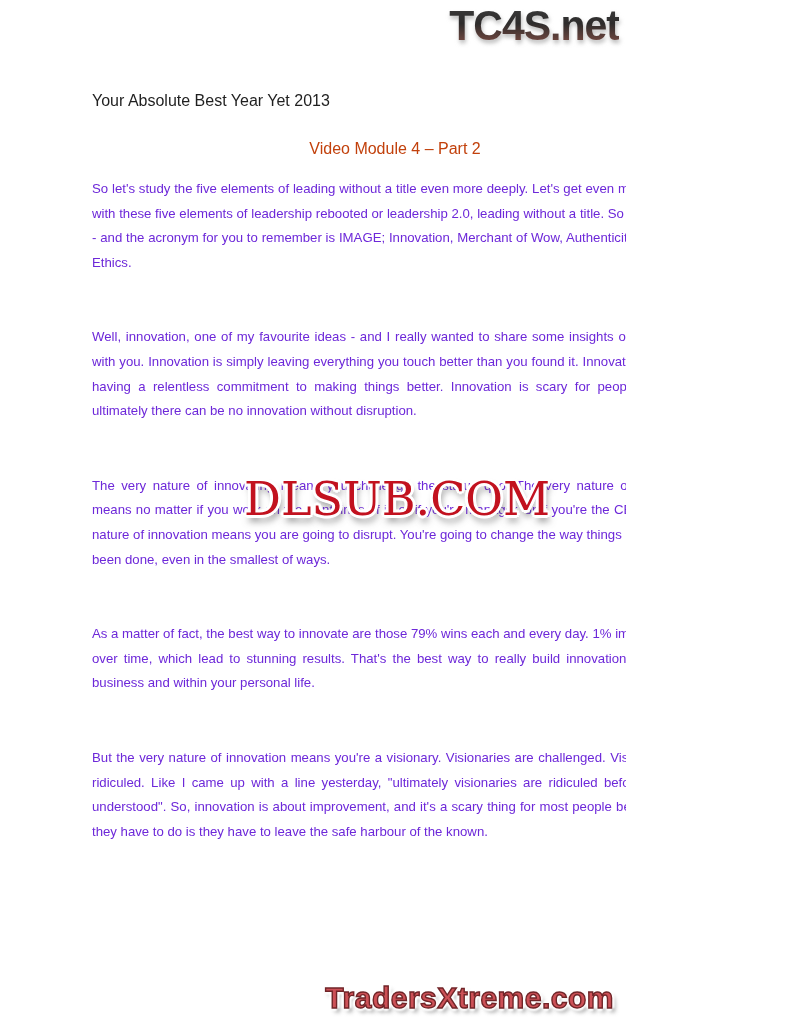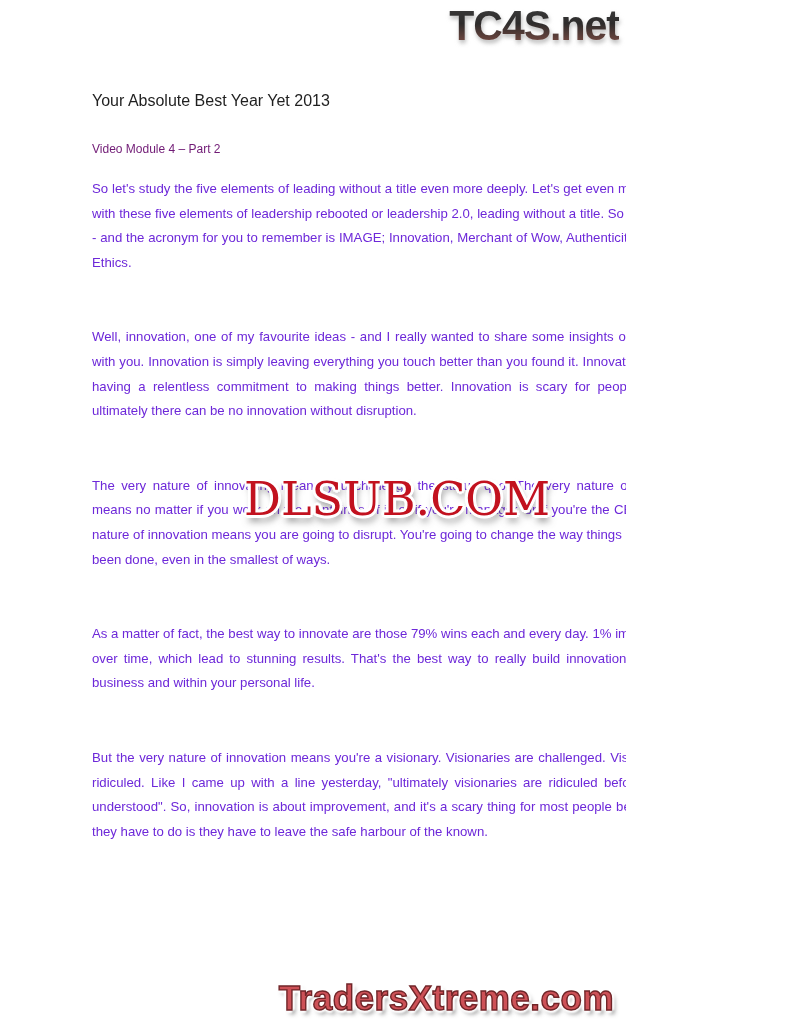--- a/index.html
+++ b/index.html
@@ -47,24 +47,25 @@
   .title {
     margin: 90px 0 0 0;
     font-size: 16px;
     font-weight: normal;
     color: #1f1f1f;
     line-height: 22px;
   }
 
   .subtitle {
     margin: 26px 0 0 0;
-    font-size: 12px;
+    font-size: 16px;
     font-weight: normal;
-    color: #701a75;
+    color: #c2410c;
     line-height: 22px;
+    text-align: center;
   }
 
   .body-para {
     margin: 0 0 50px 0;
     font-size: 13.2px;
     line-height: 24.6px;
     color: #6d28d9;
     text-align: justify;
   }
   .body-para.first { margin-top: 17px; }
@@ -95,21 +96,21 @@
        2px  6px 7px rgba(70,70,70,0.75);
   }
 
   
   .bottom-logo {
     position: absolute;
     top: 981px;
     right: 12px;
     font-family: "Liberation Sans", sans-serif;
     font-weight: bold;
-    font-size: 35px;
+    font-size: 30px;
     line-height: 34px;
     letter-spacing: 0.5px;
     color: #cd5157;
     -webkit-text-stroke: 1.4px #702528;
     white-space: nowrap;
     text-shadow:
       0 0 2px #ffffff, 0 0 4px #ffffff, 0 0 6px #ffffff,
       -3px 0 2px #ffffff, 3px 0 2px #ffffff,
       0 -3px 2px #ffffff, 0 3px 2px #ffffff,
       3px 4px 4px rgba(120,120,120,0.85);

